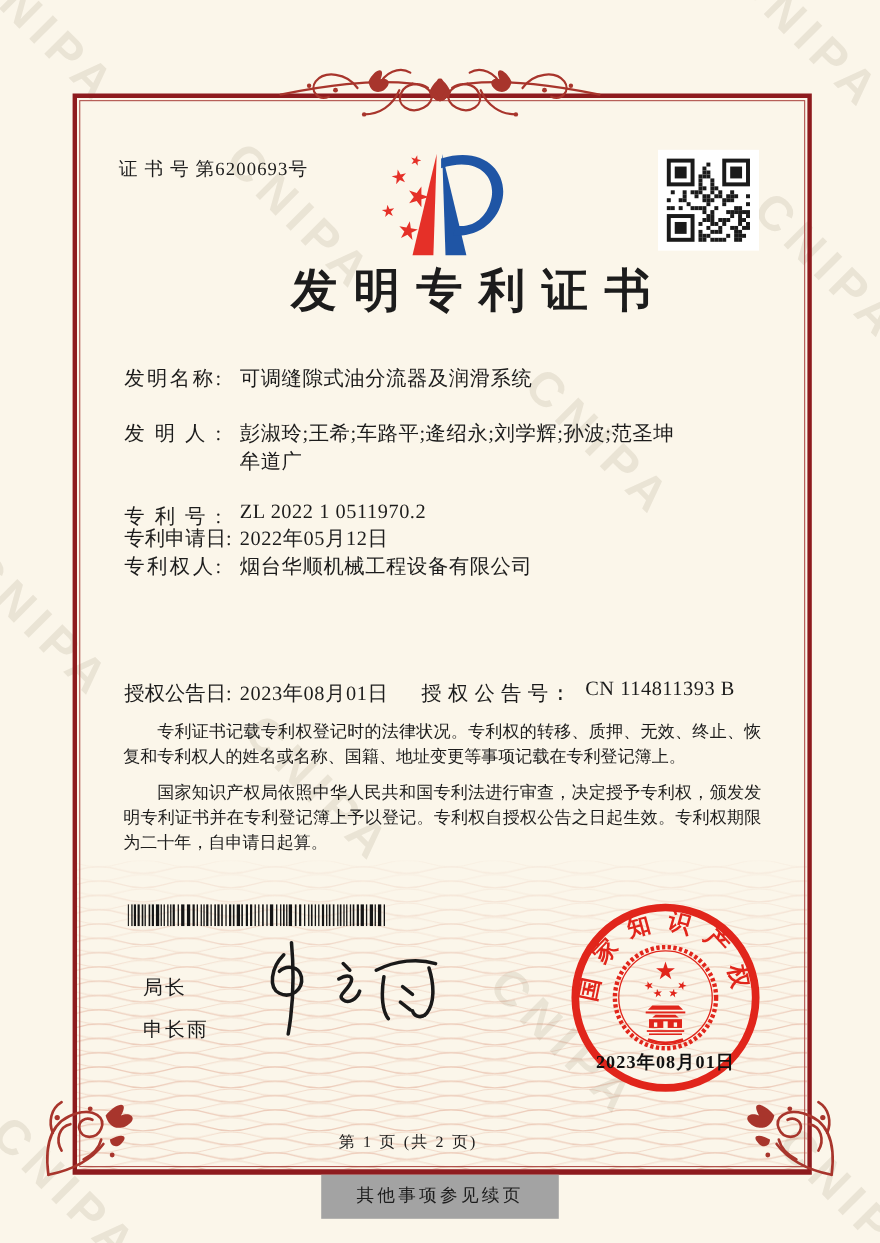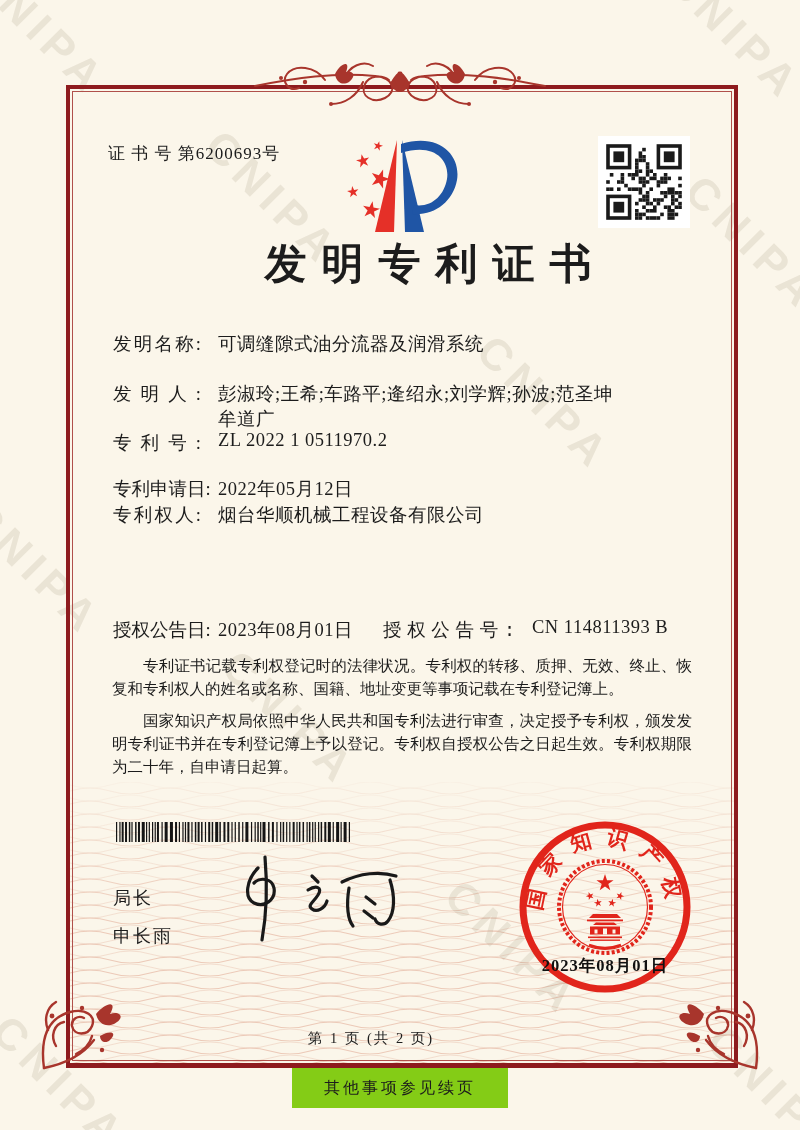--- a/index.html
+++ b/index.html
@@ -32,28 +32,28 @@
   .title{position:absolute;left:70px;top:236px;width:716px;text-align:center;
          font-size:42px;font-weight:700;letter-spacing:15px;text-indent:15px;}
   .row{position:absolute;left:113px;font-size:18.5px;white-space:nowrap;}
   .lbl{display:inline-block;width:88px;text-align:justify;text-align-last:justify;vertical-align:top;}
   .lbl2{display:inline-block;width:132px;text-align:justify;text-align-last:justify;vertical-align:top;margin-left:30px;font-family:Liberation Mono, monospace;}
   .val{display:inline-block;margin-left:17px;letter-spacing:.5px;vertical-align:top;}
   .val .l2{display:block;}
   .paras{position:absolute;left:112px;top:654px;width:580px;font-size:15.5px;line-height:23px;text-align:justify;}
   .paras p{margin:0 0 9px 0;text-indent:2em;}
   .barcode{position:absolute;left:116px;top:822px;}
-  .officer{position:absolute;left:113px;font-family:"Liberation Sans","DejaVu Sans",sans-serif;
+  .officer{position:absolute;left:130px;font-family:"Liberation Sans","DejaVu Sans",sans-serif;
            font-size:18px;letter-spacing:2px;}
   .officer.t1{top:886px;} .officer.t2{top:924px;}
   .signature{position:absolute;left:228px;top:852px;}
   .seal{position:absolute;left:516px;top:818px;}
   .page-foot{position:absolute;left:70px;top:1029px;width:602px;text-align:center;
              font-size:14.5px;letter-spacing:2px;}
-  .cont-box{position:absolute;left:292px;top:1068px;width:216px;height:40px;background:#84cc16;
+  .cont-box{position:absolute;left:292px;top:1068px;width:216px;height:40px;background:#a3a3a3;
             line-height:40px;text-align:center;font-size:16px;letter-spacing:3px;z-index:4;}
 </style>
 </head>
 <body>
 
 <div class="page">
 
   <svg width="0" height="0" style="position:absolute">
     <defs>
       <path id="st" d="M0 -1 L0.2245 -0.309 L0.951 -0.309 L0.3633 0.118 L0.5878 0.809 L0 0.382 L-0.5878 0.809 L-0.3633 0.118 L-0.951 -0.309 L-0.2245 -0.309 Z"></path>
@@ -288,21 +288,21 @@
       </svg>
 
     <div class="title">发明专利证书</div>
 
     <div class="row" style="top:381px">
       <span class="lbl">发明人:</span><span class="val"><span>彭淑玲;王希;车路平;逄绍永;刘学辉;孙波;范圣坤</span><span class="l2">牟道广</span></span>
     </div>
     <div class="row" style="top:331px">
       <span class="lbl">发明名称:</span><span class="val">可调缝隙式油分流器及润滑系统</span>
     </div>
-    <div class="row" style="top:430px">
+    <div class="row" style="top:456px">
       <span class="lbl">专利号:</span><span class="val">ZL 2022 1 0511970.2</span>
     </div>
     <div class="row" style="top:476px">
       <span class="lbl">专利申请日:</span><span class="val">2022年05月12日</span>
     </div>
     <div class="row" style="top:502px">
       <span class="lbl">专利权人:</span><span class="val">烟台华顺机械工程设备有限公司</span>
     </div>
     <div class="row" style="top:617px">
       <span class="lbl">授权公告日:</span><span class="val">2023年08月01日</span><span class="lbl2">授权公告号:</span><span class="val">CN 114811393 B</span>

